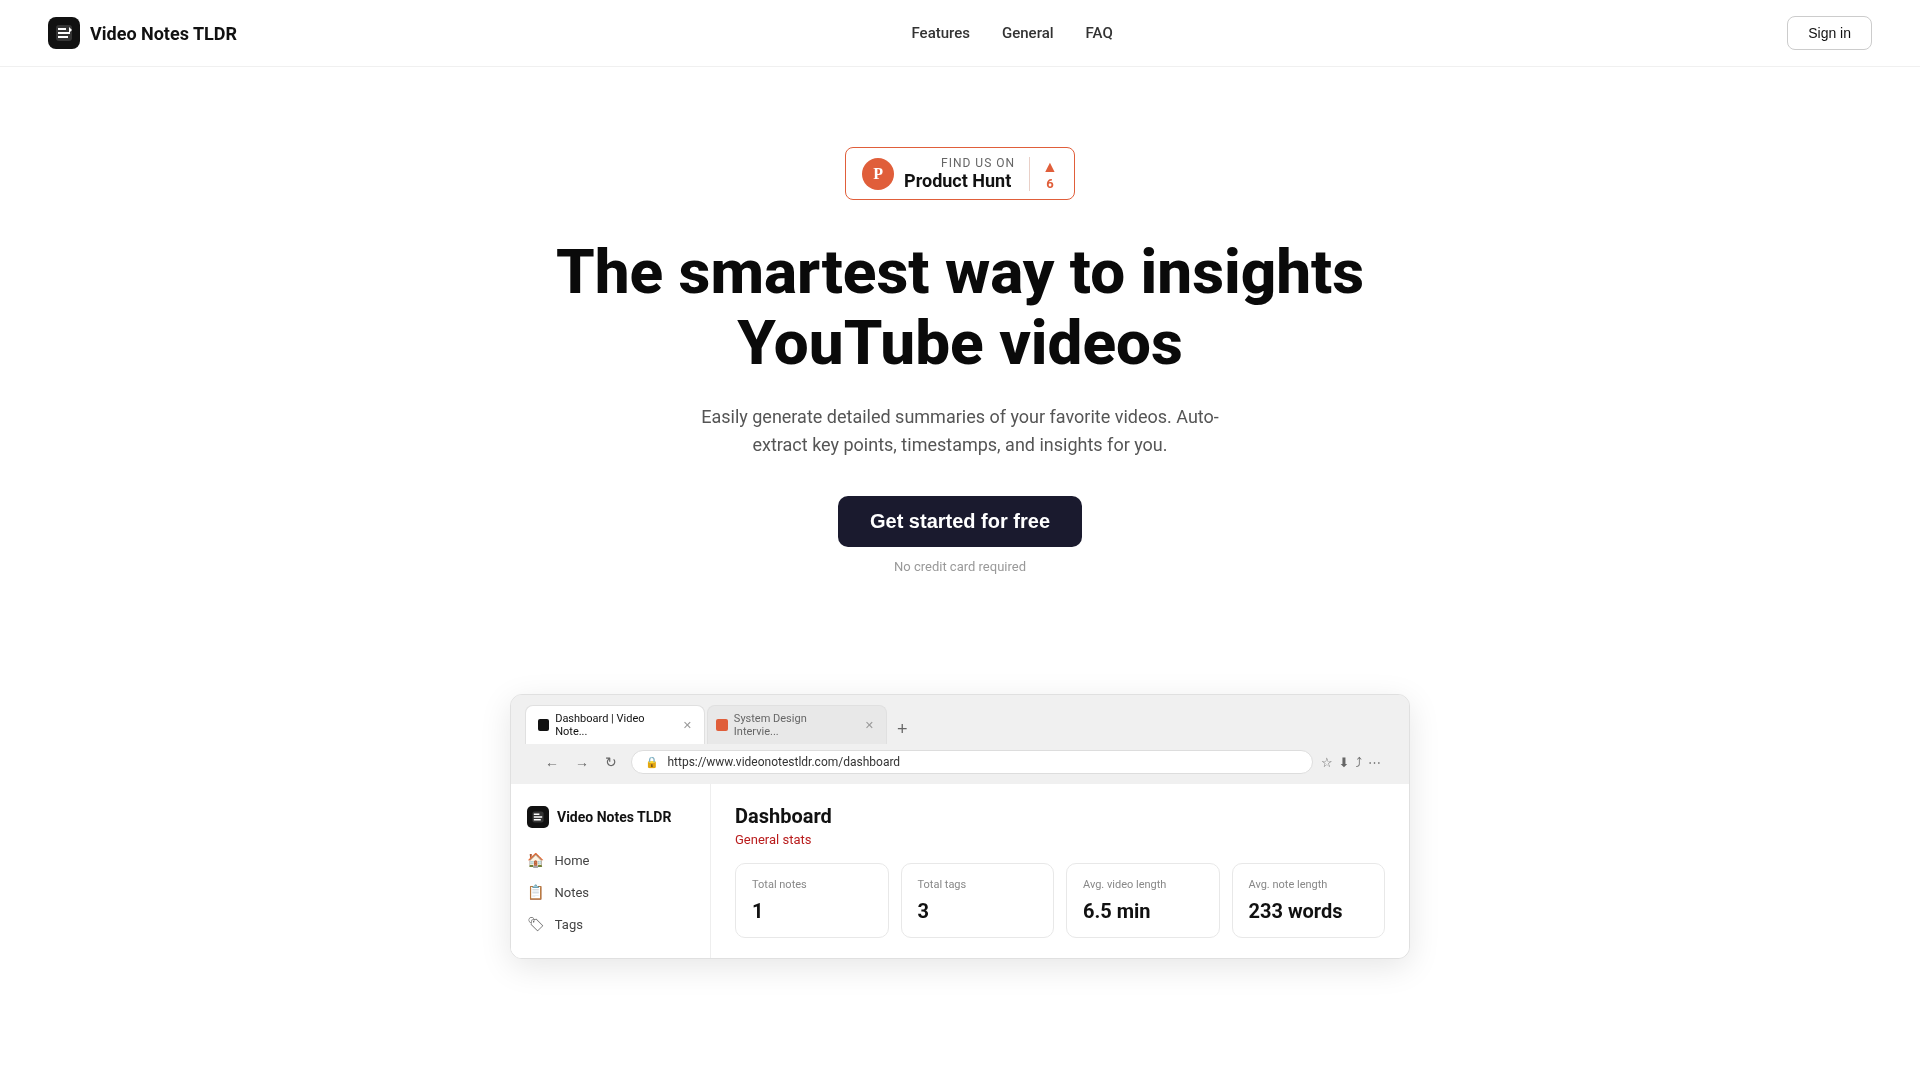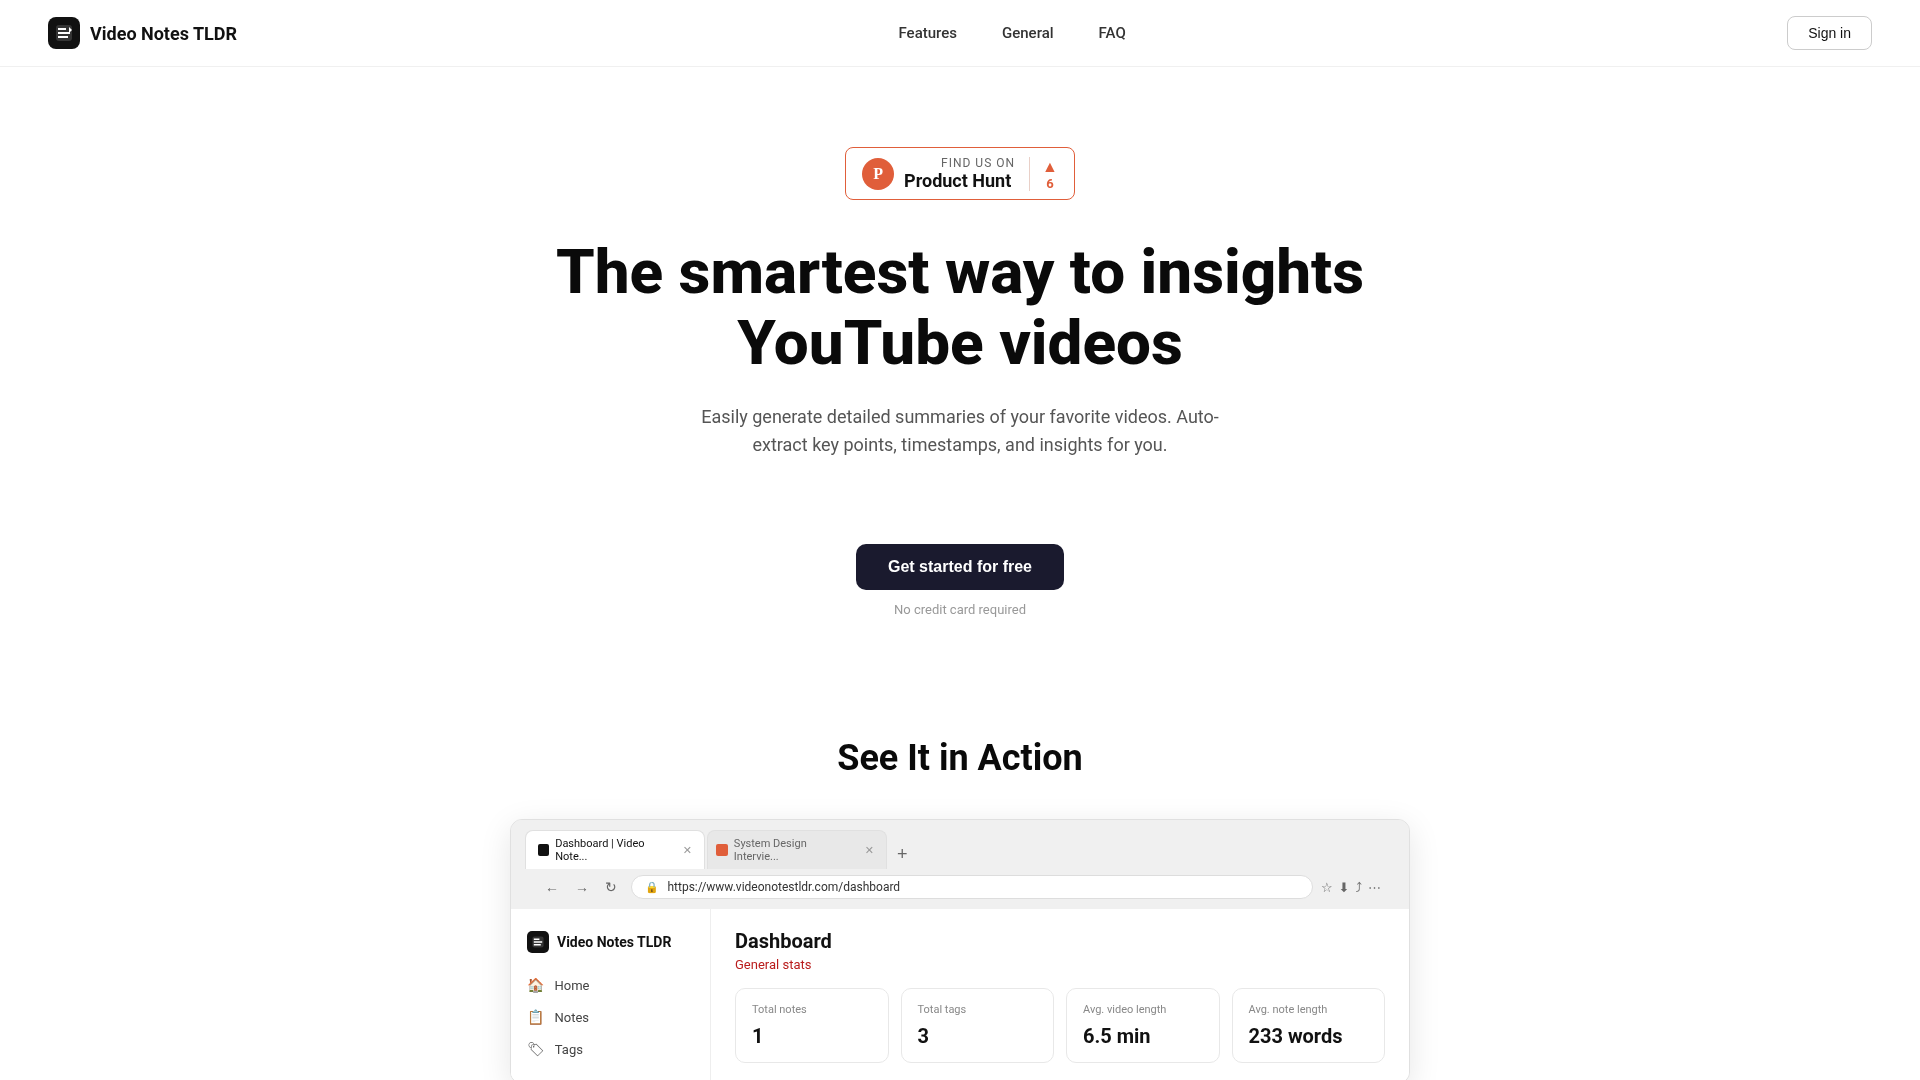--- a/index.html
+++ b/index.html
@@ -10,21 +10,21 @@
       display: flex; align-items: center; justify-content: space-between;
       padding: 16px 48px; border-bottom: 1px solid #f0f0f0;
       position: sticky; top: 0; background: #fff; z-index: 100;
     }
     .nav-logo { display: flex; align-items: center; gap: 10px; font-weight: 700; font-size: 18px; color: #111; text-decoration: none; }
     .logo-icon {
       width: 32px; height: 32px; background: #111; border-radius: 8px;
       display: flex; align-items: center; justify-content: center;
     }
     .logo-icon svg { width: 20px; height: 20px; fill: #fff; }
-    .nav-links { display: flex; gap: 45px; align-items: center; }
+    .nav-links { display: flex; gap: 32px; align-items: center; }
     .nav-links a { text-decoration: none; color: #333; font-size: 15px; font-weight: 500; }
     .btn-signin {
       padding: 8px 20px; border: 1px solid #ccc; border-radius: 8px;
       background: #fff; cursor: pointer; font-size: 14px; font-weight: 500; color: #111;
     }
 
     
     .hero {
       display: flex; flex-direction: column; align-items: center;
       padding: 80px 48px 60px; text-align: center;
@@ -43,22 +43,22 @@
     .ph-text-group { display: flex; flex-direction: column; align-items: flex-start; }
     .ph-find { font-size: 12px; color: #666; letter-spacing: 1px; text-transform: uppercase; padding-left: 37px; }
     .ph-name { font-size: 18px; font-weight: 700; color: #111; }
     .ph-votes { display: flex; flex-direction: column; align-items: center; color: #e05e3a; font-size: 13px; font-weight: 700; border-left: 1px solid #e9d0c8; padding-left: 12px; margin-left: 4px; }
     .ph-arrow { font-size: 16px; }
 
     .hero-title { font-size: 62px; font-weight: 800; line-height: 1.15; max-width: 820px; margin-bottom: 24px; color: #0a0a0a; }
     .hero-subtitle { font-size: 18px; color: #555; max-width: 540px; line-height: 1.6; margin-bottom: 36px; }
     .btn-cta {
       padding: 14px 32px; background: #1a1a2e; color: #fff;
-      border: none; border-radius: 10px; font-size: 16px; font-weight: 600;
-      cursor: pointer; margin-bottom: 12px; margin-top: 48px;
+      border: none; border-radius: 10px; font-size: 20px; font-weight: 600;
+      cursor: pointer; margin-bottom: 12px;
     }
     .no-cc { font-size: 13px; color: #999; }
 
     
     .section-action { padding: 60px 48px 0; }
     .section-title { text-align: center; font-size: 36px; font-weight: 700; margin-bottom: 40px; color: #0a0a0a; }
 
     
     .browser-mockup {
       max-width: 900px; margin: 0 auto;
@@ -167,21 +167,20 @@
   <h1 class="hero-title">
     <span>The smartest way to insights</span><br>
     <span>YouTube videos</span>
   </h1>
   <p class="hero-subtitle">Easily generate detailed summaries of your favorite videos. Auto-extract key points, timestamps, and insights for you.</p>
   <button class="btn-cta">Get started for free</button>
   <p class="no-cc">No credit card required</p>
 </section>
 
 <section class="section-action">
-  <h2 class="section-title">See It in Action</h2>
 
   <div class="browser-mockup">
     <div class="browser-chrome">
       <div class="browser-tabs">
         <div class="browser-tab active">
           <div class="tab-favicon tab-favicon-dashboard"></div>
           <span>Dashboard | Video Note...</span>
           <span class="tab-close">✕</span>
         </div>
         <div class="browser-tab inactive">

